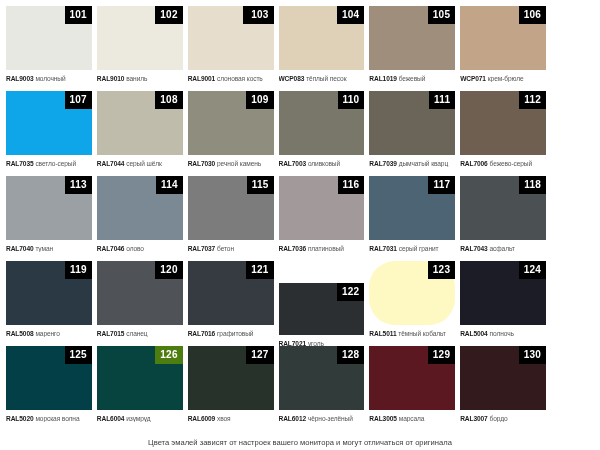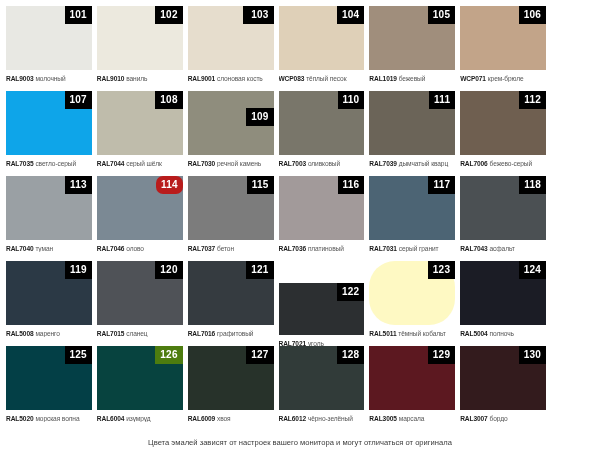--- a/index.html
+++ b/index.html
@@ -123,21 +123,21 @@
       <div class="swatch-label"><span class="swatch-code">RAL7035</span> <span class="swatch-name">светло-серый</span></div>
     </div>
     <div class="swatch-cell">
       <div class="swatch-chip" style="background: rgb(191, 188, 171);">
         <div class="swatch-badge" style="background: rgb(0, 0, 0); color: rgb(255, 255, 255);">108</div>
       </div>
       <div class="swatch-label"><span class="swatch-code">RAL7044</span> <span class="swatch-name">серый шёлк</span></div>
     </div>
     <div class="swatch-cell">
       <div class="swatch-chip" style="background: rgb(143, 141, 125);">
-        <div class="swatch-badge" style="background: rgb(0, 0, 0); color: rgb(255, 255, 255); margin-top: 17px;">109</div>
+        <div class="swatch-badge" style="background: rgb(0, 0, 0); color: rgb(255, 255, 255);">109</div>
       </div>
       <div class="swatch-label"><span class="swatch-code">RAL7030</span> <span class="swatch-name">речной камень</span></div>
     </div>
     <div class="swatch-cell">
       <div class="swatch-chip" style="background: rgb(121, 118, 106);">
         <div class="swatch-badge" style="background: rgb(0, 0, 0); color: rgb(255, 255, 255);">110</div>
       </div>
       <div class="swatch-label"><span class="swatch-code">RAL7003</span> <span class="swatch-name">оливковый</span></div>
     </div>
     <div class="swatch-cell">
@@ -153,21 +153,21 @@
       <div class="swatch-label"><span class="swatch-code">RAL7006</span> <span class="swatch-name">бежево-серый</span></div>
     </div>
     <div class="swatch-cell">
       <div class="swatch-chip" style="background: rgb(154, 160, 164);">
         <div class="swatch-badge" style="background: rgb(0, 0, 0); color: rgb(255, 255, 255);">113</div>
       </div>
       <div class="swatch-label"><span class="swatch-code">RAL7040</span> <span class="swatch-name">туман</span></div>
     </div>
     <div class="swatch-cell">
       <div class="swatch-chip" style="background: rgb(123, 137, 148);">
-        <div class="swatch-badge" style="background: #b91c1c; color: rgb(255, 255, 255); border-radius: 7px;">114</div>
+        <div class="swatch-badge" style="background: #000000; color: rgb(255, 255, 255);">114</div>
       </div>
       <div class="swatch-label"><span class="swatch-code">RAL7046</span> <span class="swatch-name">олово</span></div>
     </div>
     <div class="swatch-cell">
       <div class="swatch-chip" style="background: rgb(124, 124, 124);">
         <div class="swatch-badge" style="background: rgb(0, 0, 0); color: rgb(255, 255, 255);">115</div>
       </div>
       <div class="swatch-label"><span class="swatch-code">RAL7037</span> <span class="swatch-name">бетон</span></div>
     </div>
     <div class="swatch-cell">

